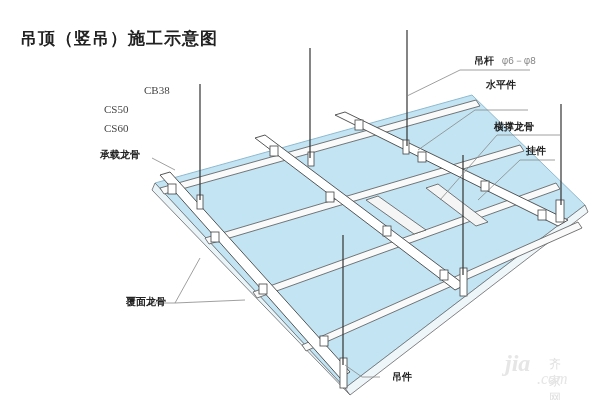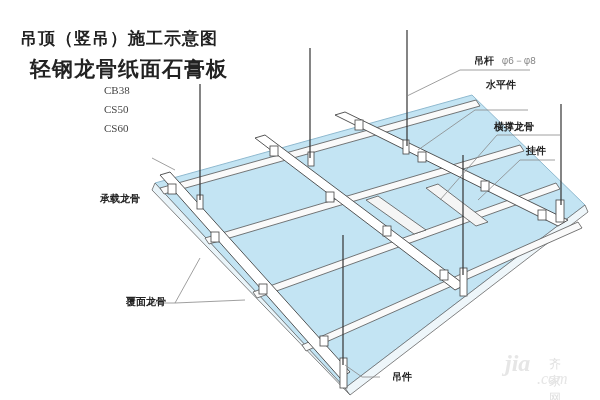--- a/index.html
+++ b/index.html
@@ -84,33 +84,32 @@
       <polyline points="440,200 497,135 560,135"></polyline>
       <polyline points="478,200 520,160 555,160"></polyline>
       <polyline points="152,158 175,170"></polyline>
       <polyline points="148,303 175,303 200,258"></polyline>
       <polyline points="175,303 245,300"></polyline>
       <polyline points="345,365 362,377 380,377"></polyline>
     </g>
   </svg>
 
   <div class="title t1">吊顶（竖吊）施工示意图</div>
-  <div class="title t2">轻钢龙骨纸面石膏板</div>
 
-  <div class="spec" style="top:84px;">CB38</div>
+  <div class="spec" style="top:84px;margin-left:40px;">CB38</div>
   <div class="spec" style="top:103px;">CS50</div>
   <div class="spec" style="top:122px;">CS60</div>
 
   <div class="lbl" style="left:474px; top:54px;">
     <span>吊杆</span><span class="sub">φ6－φ8</span>
   </div>
   <div class="lbl" style="left:486px; top:78px;">水平件</div>
   <div class="lbl" style="left:494px; top:120px;">横撑龙骨</div>
   <div class="lbl" style="left:526px; top:144px;text-align:center;">挂件</div>
-  <div class="lbl" style="left:100px; top:148px;margin-top:44px;">承载龙骨</div>
+  <div class="lbl" style="left:100px; top:148px;">承载龙骨</div>
   <div class="lbl" style="left:126px; top:295px;">覆面龙骨</div>
   <div class="lbl" style="left:392px; top:370px;">吊件</div>
 
   <div class="wm">
     <span class="big">jia</span>
     <span class="small">齐家网</span>
     <span class="com">.com</span>
   </div>
 </div>
 

